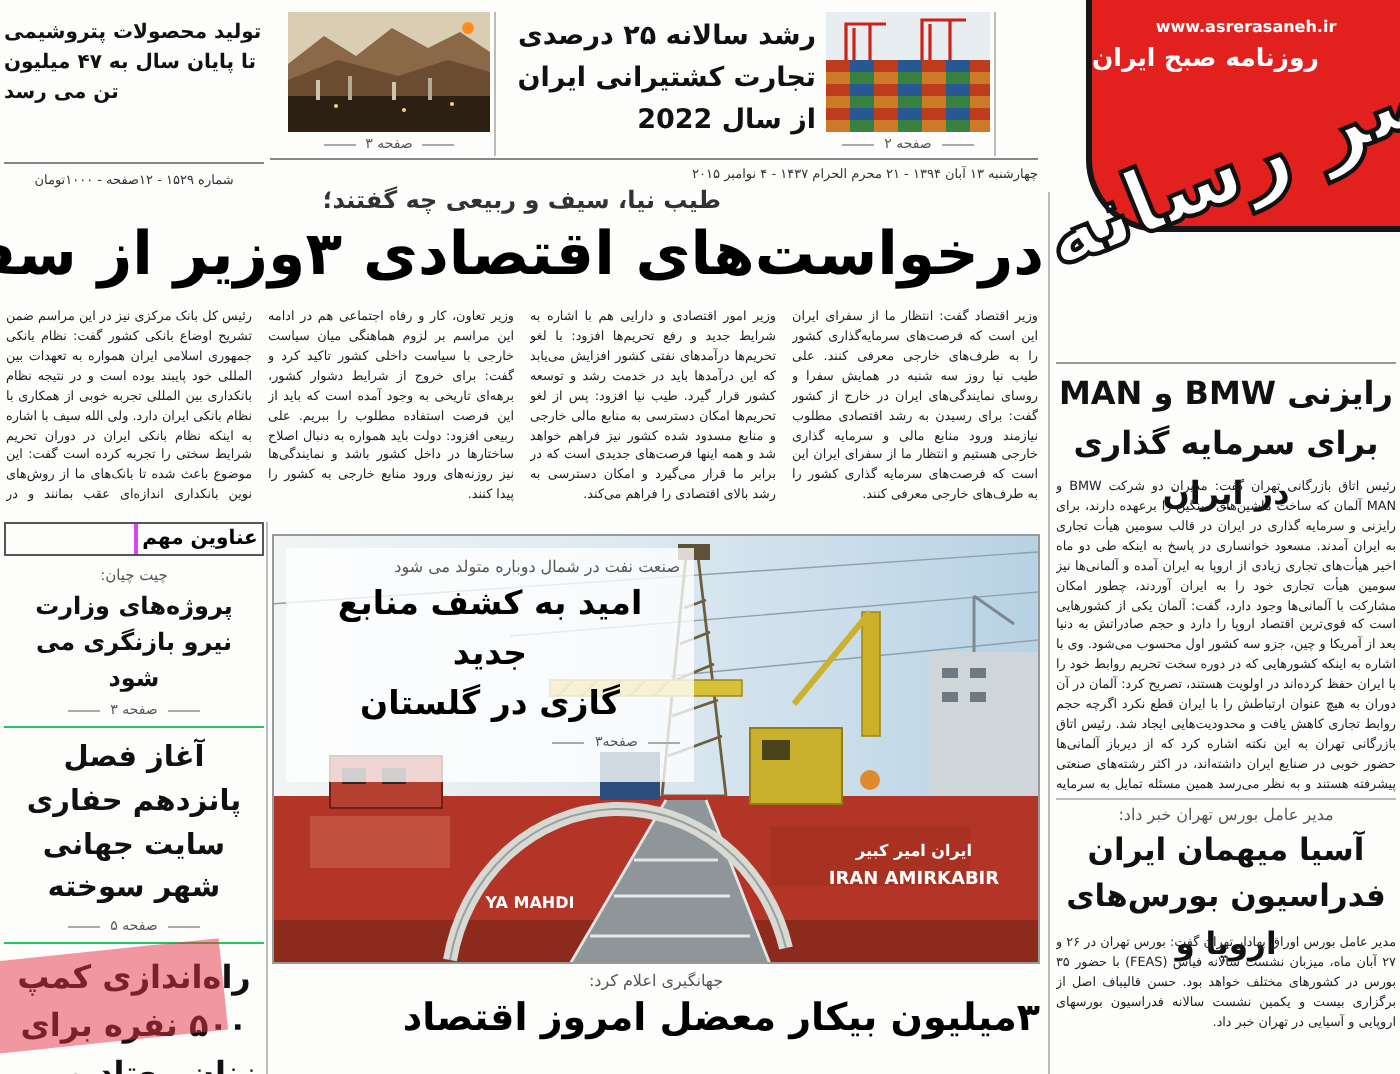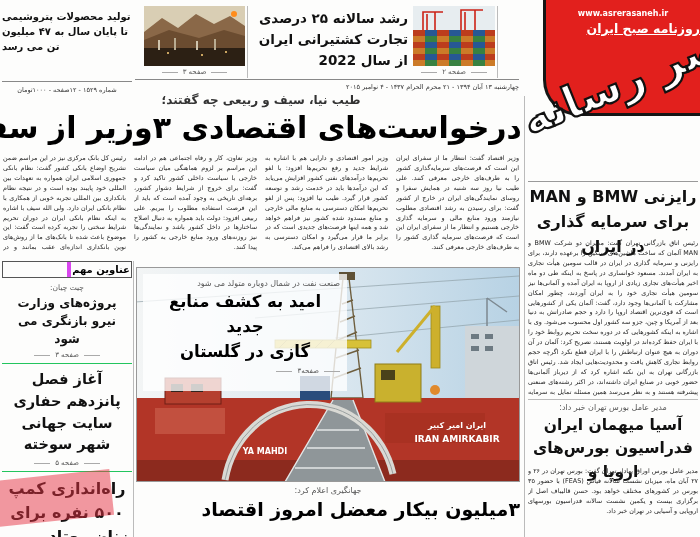--- a/index.html
+++ b/index.html
@@ -29,21 +29,21 @@
   
   .lead { position:absolute; left:0; top:93px; width:522px; }
   .lead .kicker { font-size:12px; font-weight:bold; color:#333; }
   .lead-headline { font-size:30px; font-weight:bold; color:#000; text-align:center; margin-top:3px; white-space:nowrap; letter-spacing:-0.5px; }
   .lead-cols { display:flex; gap:8px; margin-top:9px; padding:0 3px; }
   .lead-cols > div { flex:1; height:97px; }
 
   
   .sidebar { position:absolute; left:2px; top:261px; width:130px; }
   .sb-header { border:1px solid #555; height:17px; display:flex; align-items:stretch; }
-  .sb-header .lbl { width:64px; font-size:10px; font-weight:bold; display:flex; align-items:center; justify-content:center; border-left:4px solid #d946ef; }
+  .sb-header .lbl { width:64px; font-size:10px; font-weight:bold; display:flex; align-items:center; justify-content:center; border-left:2px solid #d946ef; }
   .sb-item { padding:5px 2px 4px; border-bottom:1px solid #22c55e; text-align:center; position:relative; }
   .sb-item .kicker { font-size:7.5px; margin-bottom:2px; }
   .sb-item .t { font-weight:bold; color:#111; line-height:1.5; }
   .sb-item:nth-of-type(2) .t { font-size:12px; }
   .sb-item:nth-of-type(3) .t { font-size:14.5px; }
   .sb-item:nth-of-type(4) .t { font-size:16px; }
   .sb-item:nth-of-type(5) .t { font-size:12px; }
   .sb-item .pref { margin-top:3px; }
   .stamp { position:absolute; left:-6px; top:214px; width:116px; height:46px; background:rgba(230,50,65,0.5); transform:rotate(-6deg); z-index:3; }
 
@@ -63,21 +63,21 @@
   .bmw-headline { position:absolute; left:528px; top:185px; width:170px; font-size:16px; font-weight:bold; text-align:center; line-height:1.55; color:#111; }
   .bmw-body { position:absolute; left:528px; top:239px; width:170px; height:158px; }
   .feas-kicker { position:absolute; left:528px; top:403px; width:170px; font-size:8px; }
   .feas-headline { position:absolute; left:528px; top:414px; width:170px; font-size:15.5px; font-weight:bold; text-align:center; line-height:1.5; color:#111; }
   .feas-body { position:absolute; left:528px; top:467px; width:170px; height:68px; }
 
   
   .masthead { position:absolute; left:525px; top:0; width:175px; height:182px; }
   .mh-red { position:absolute; left:18px; top:0; width:157px; height:116px; background:#e2201d; border-left:3px solid #161616; border-bottom:3px solid #161616; border-radius:0 0 0 36px; }
   .mh-url { text-align:center; color:#fff; font-weight:bold; font-size:8px; margin-top:9px; }
-  .mh-tagline { text-align:right; color:#fff; font-weight:bold; font-size:12.5px; margin-top:3px;text-decoration:underline; }
+  .mh-tagline { text-align:left; color:#fff; font-weight:bold; font-size:12.5px; margin-top:3px; }
   .mh-logo { position:absolute; left:-10px; top:50px; font-size:44px; font-weight:bold; color:#fff;
              -webkit-text-stroke:2.2px #111; text-shadow:0 0 1px #111; transform:rotate(-22deg); white-space:nowrap; z-index:2; }
 </style>
 </head>
 <body>
 
 <div class="page">
 
   <div class="tl-block">
     <div class="photo-col">

